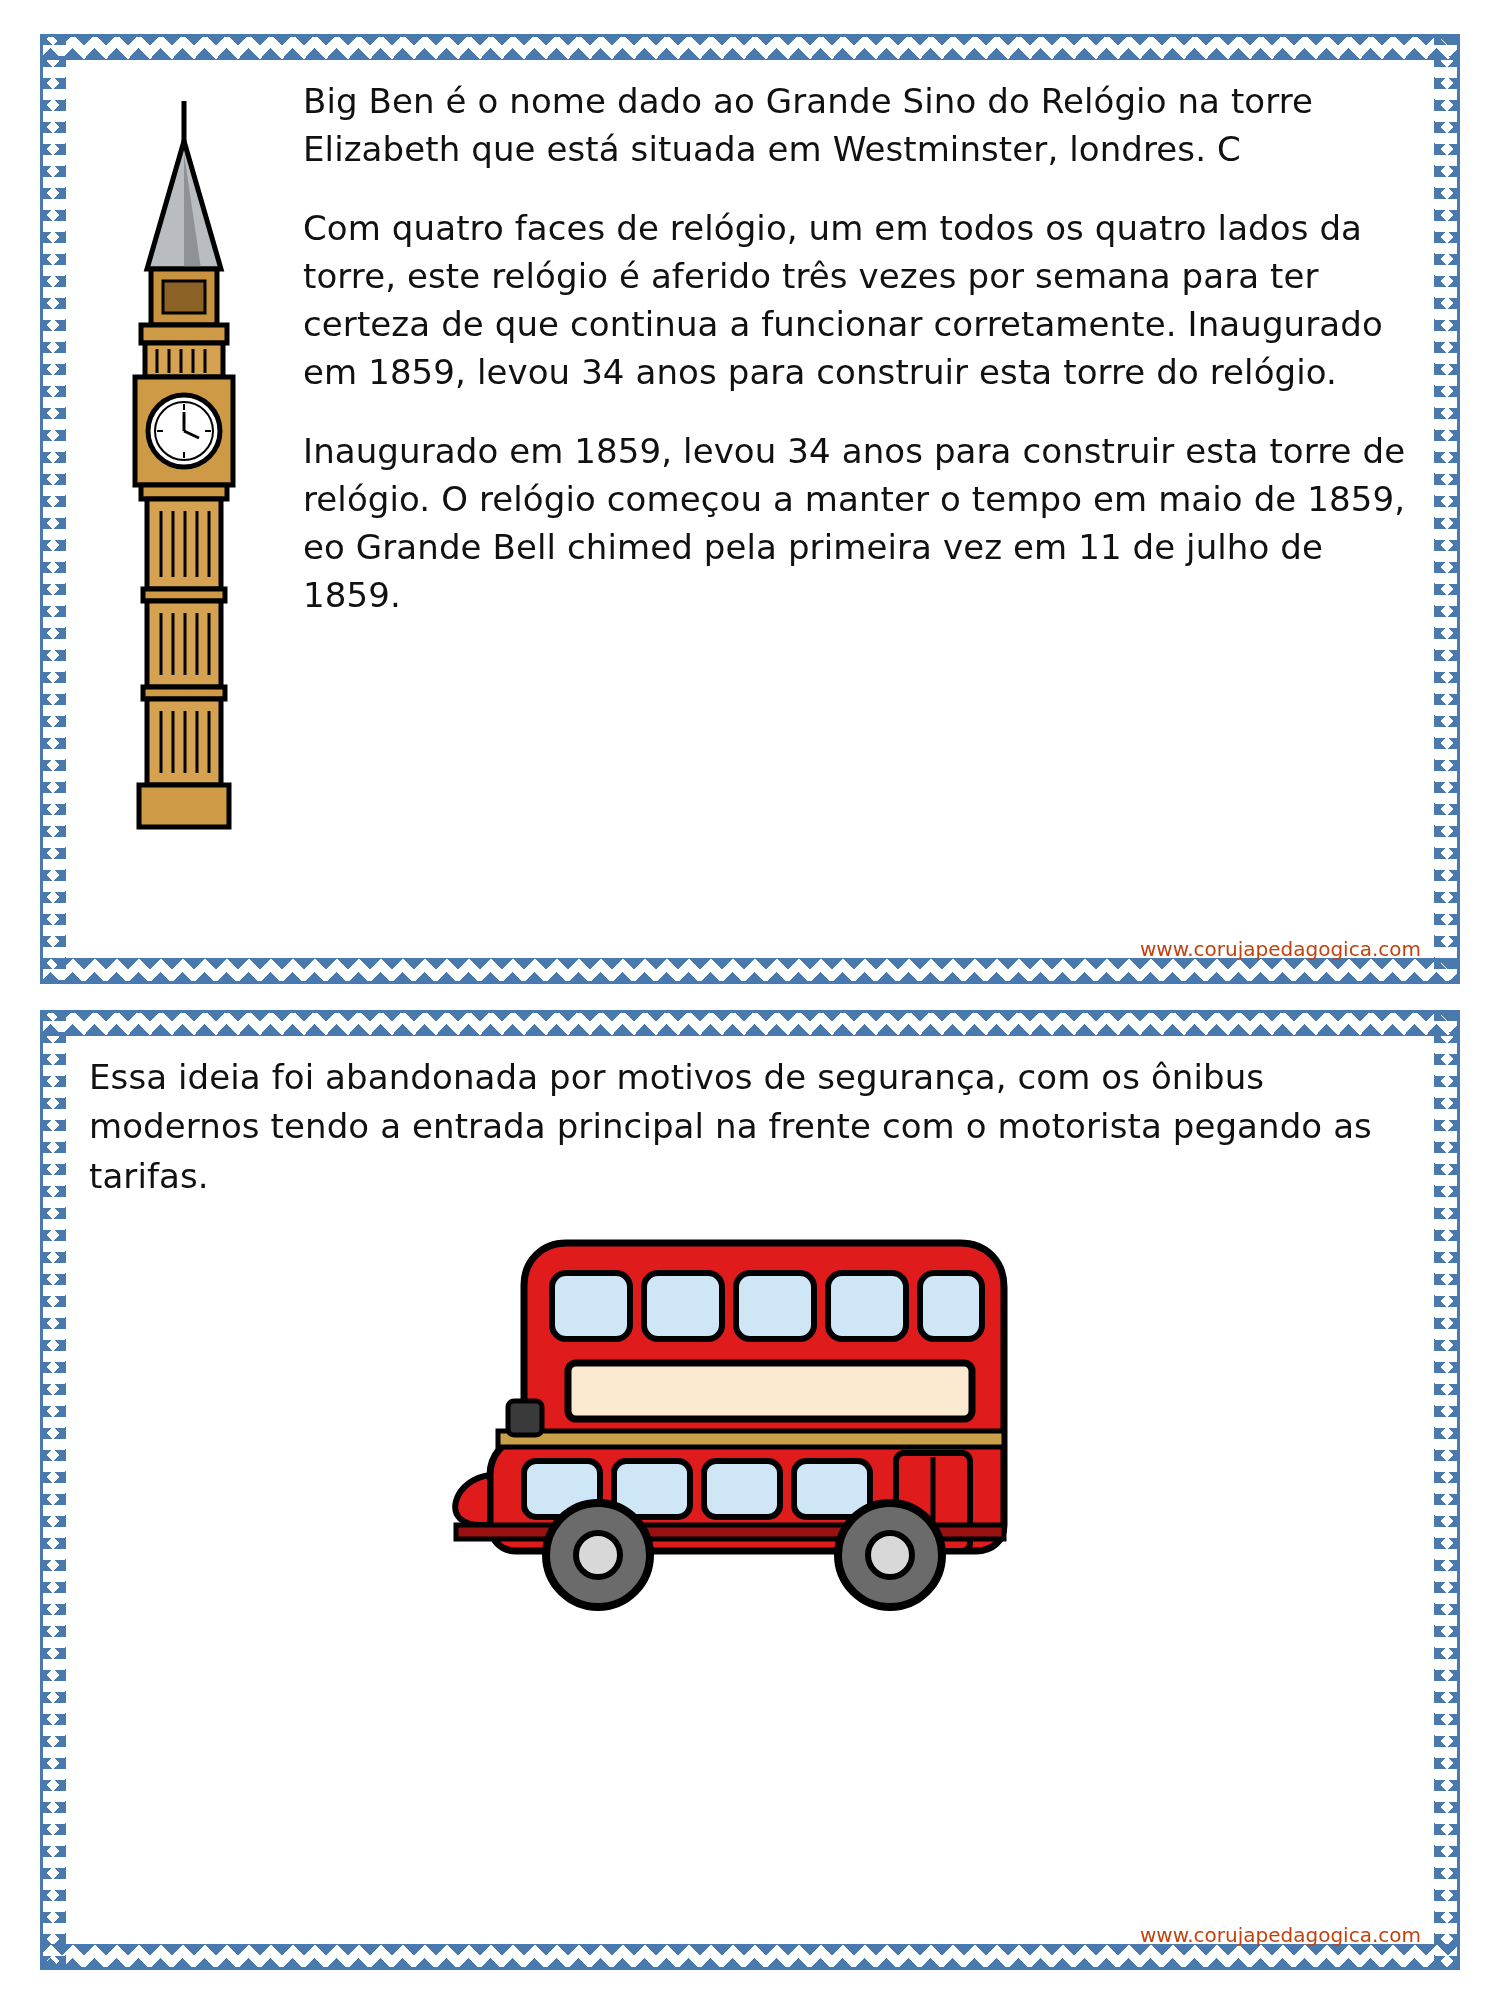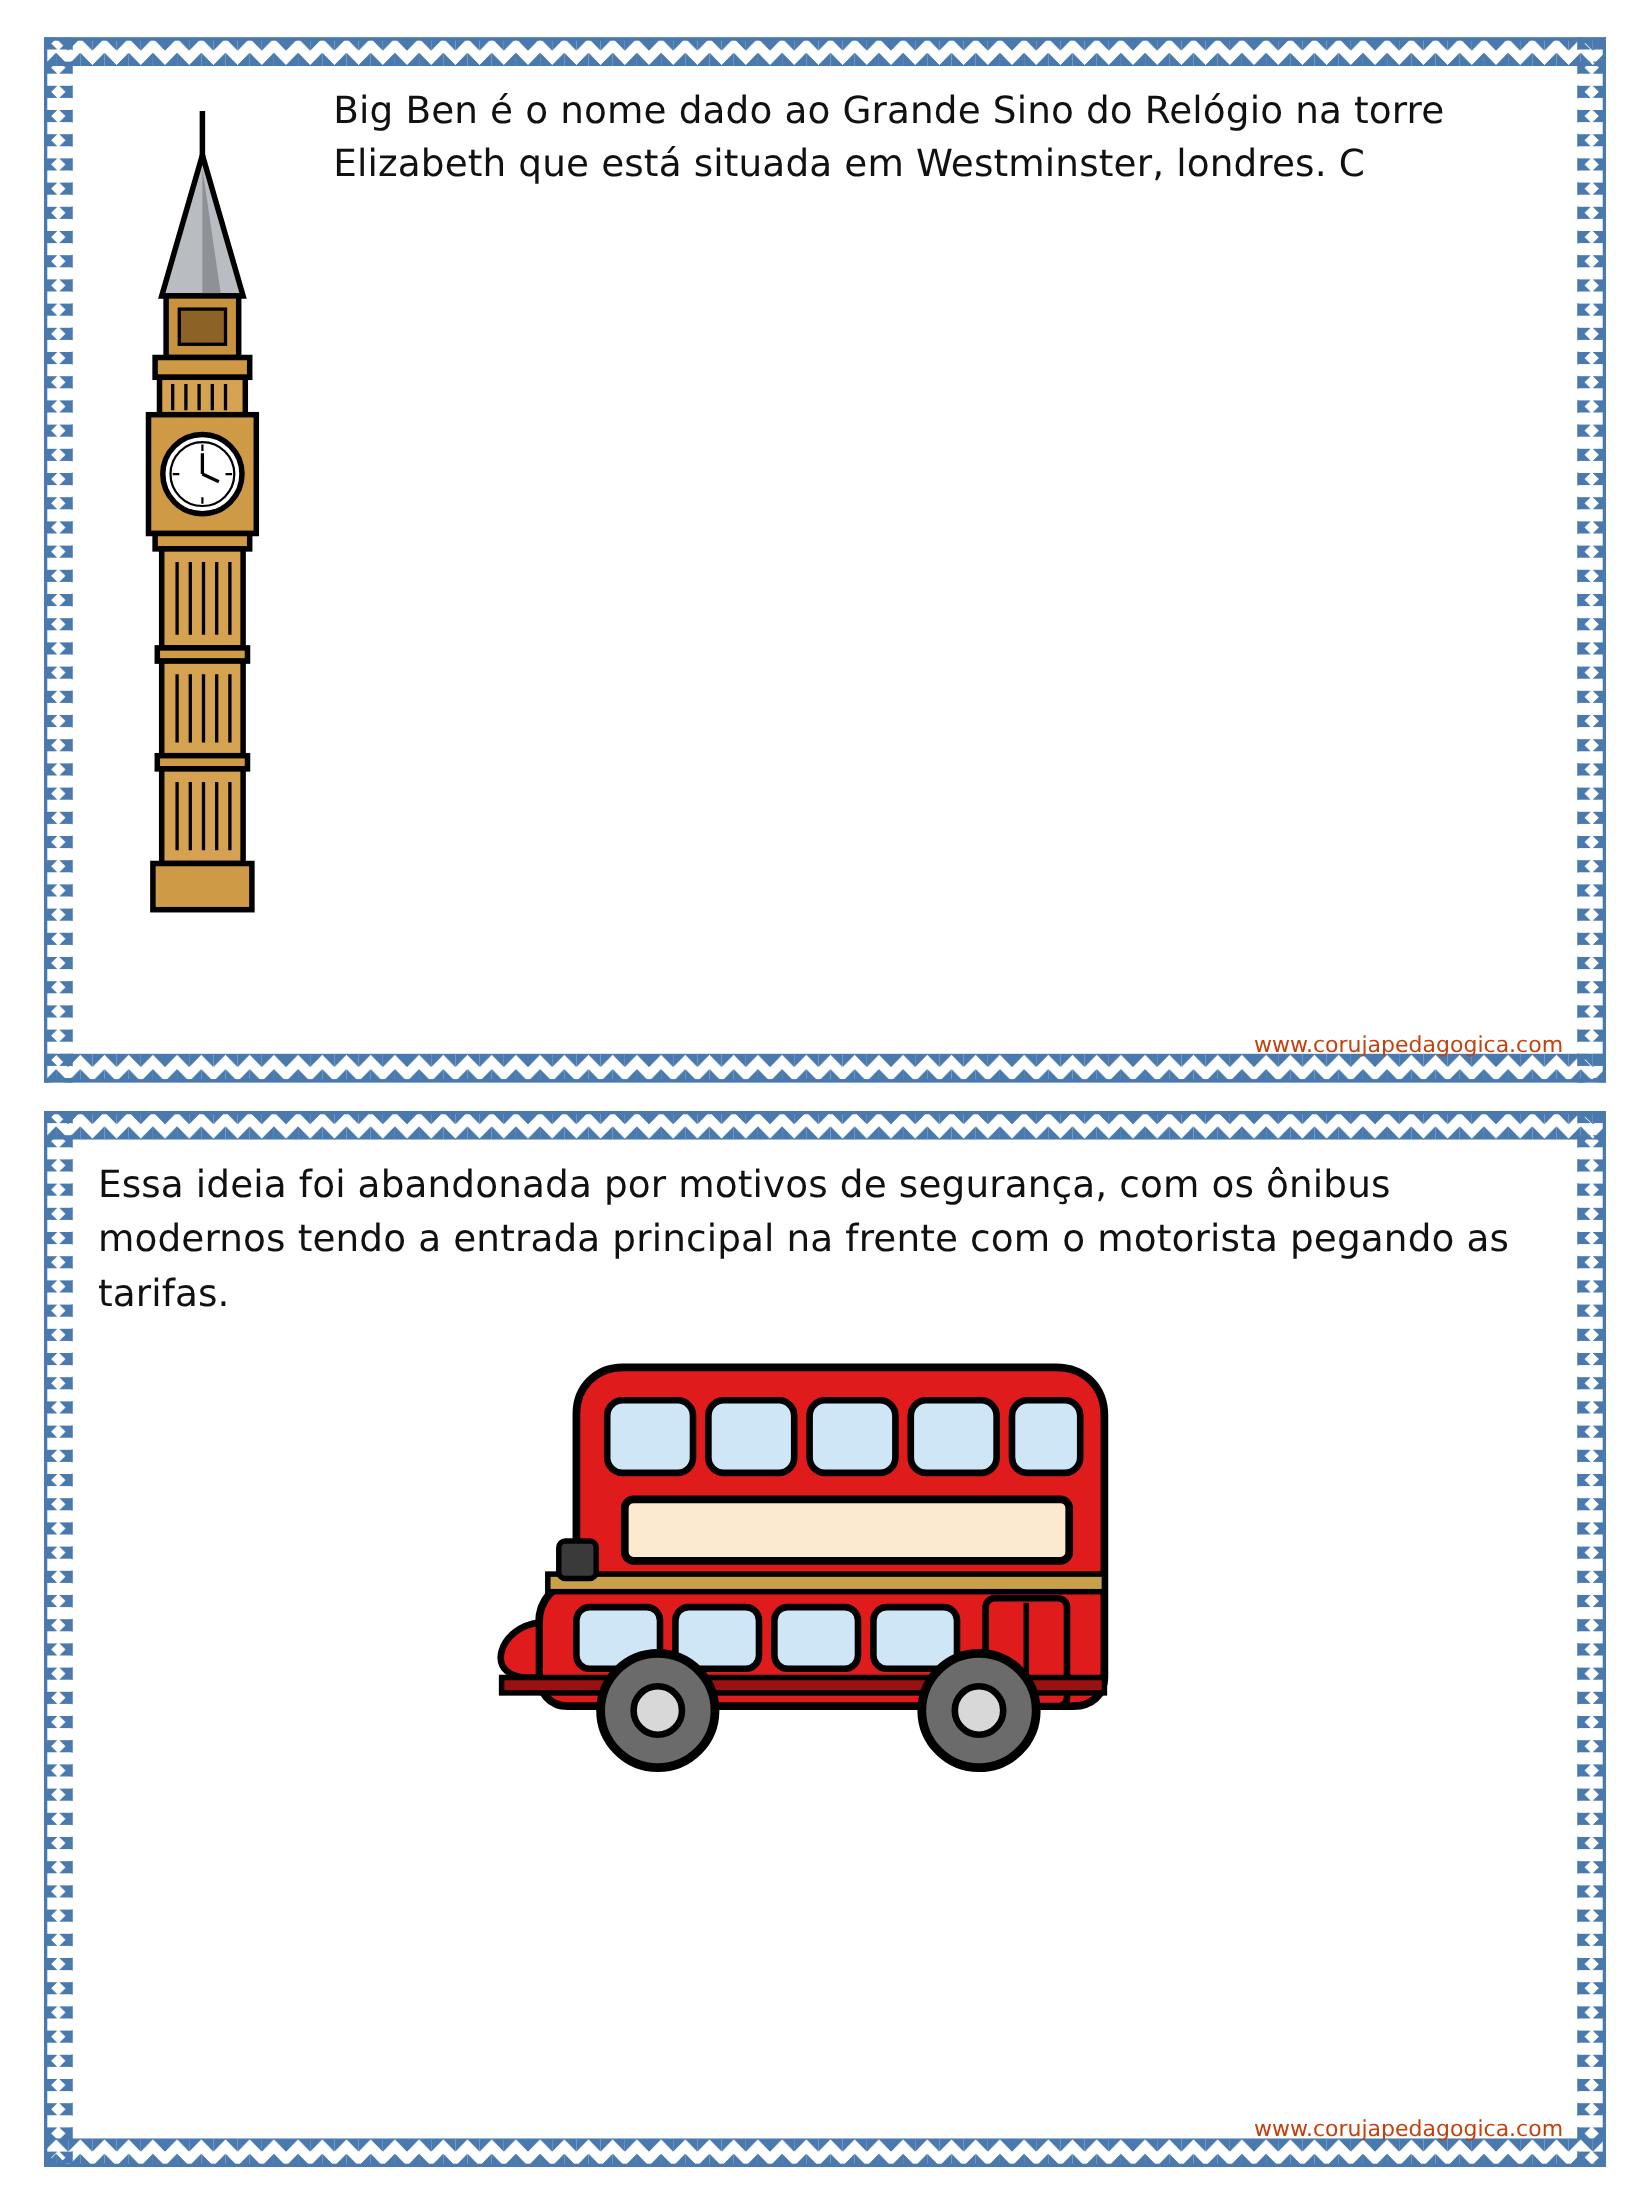--- a/index.html
+++ b/index.html
@@ -202,20 +202,22 @@
               <line x1="108" y1="618" x2="108" y2="680"></line>
               <line x1="120" y1="618" x2="120" y2="680"></line>
             </g>
 
             <rect x="50" y="692" width="90" height="42" fill="#cf9a45" stroke="#000" stroke-width="5"></rect>
           </svg>
         </div>
 
         <div class="text-col">
           <p class="para">Big Ben é o nome dado ao Grande Sino do Relógio na torre Elizabeth que está situada em Westminster, londres. C</p>
+          <p class="para">Com quatro faces de relógio, um em todos os quatro lados da torre, este relógio é aferido três vezes por semana para ter certeza de que continua a funcionar corretamente. Inaugurado em 1859, levou 34 anos para construir esta torre do relógio.</p>
+          <p class="para">Inaugurado em 1859, levou 34 anos para construir esta torre de relógio. O relógio começou a manter o tempo em maio de 1859, eo Grande Bell chimed pela primeira vez em 11 de julho de 1859.</p>
         </div>
 
       </div>
     </div>
 
     <div class="watermark">www.corujapedagogica.com</div>
   </div>
 
   <div class="card card-2">
     <div class="zig zig-top"></div>

